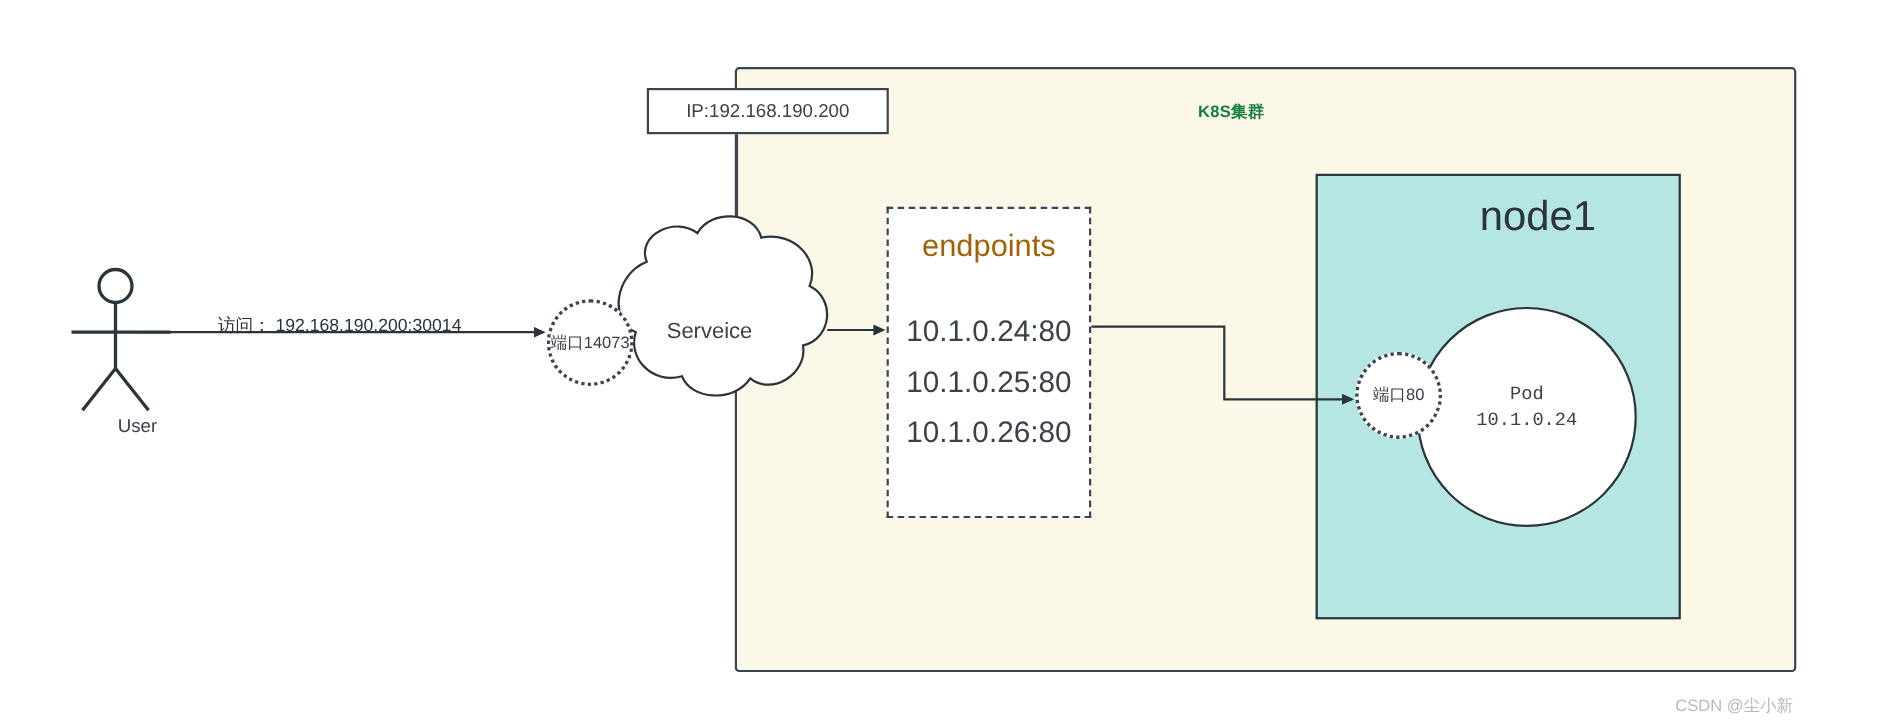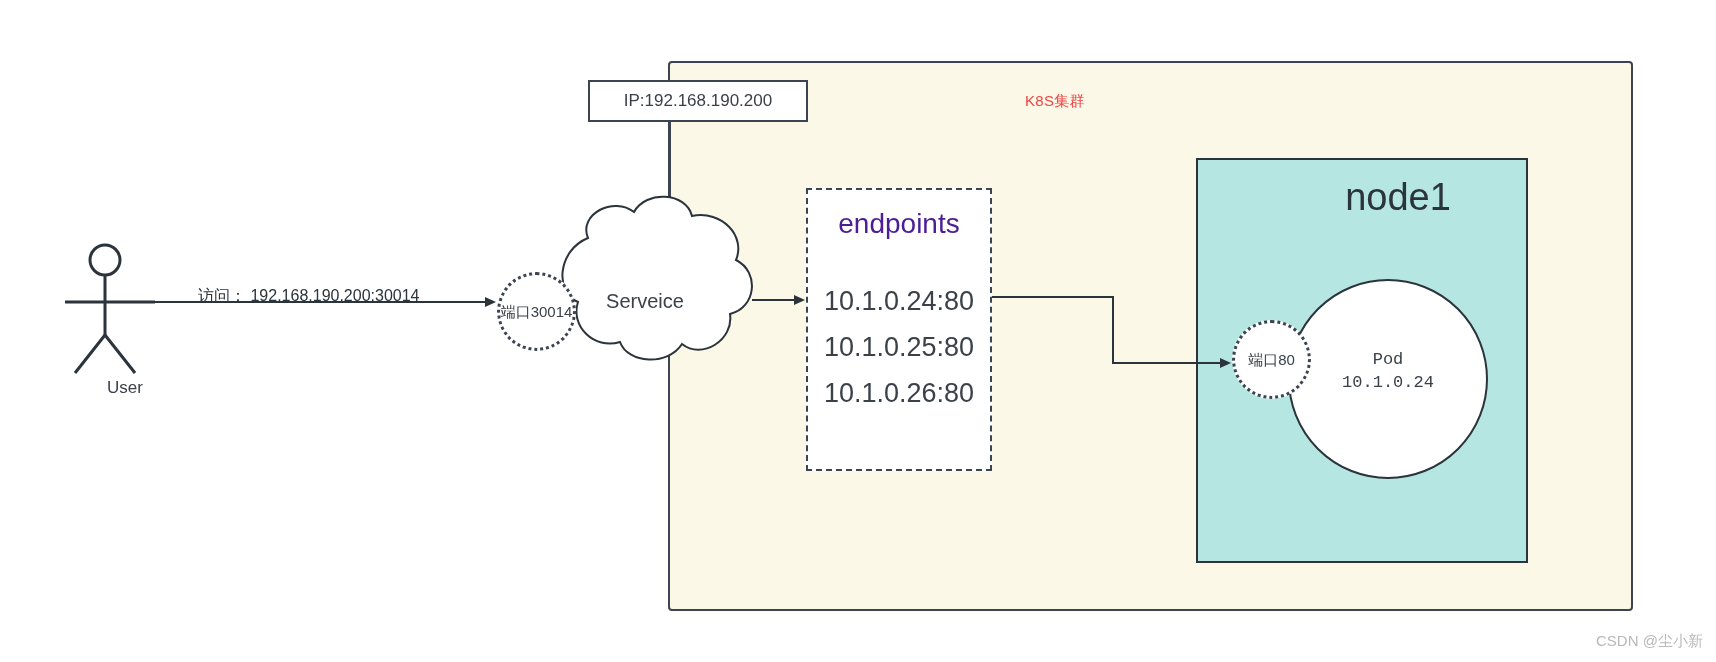--- a/index.html
+++ b/index.html
@@ -16,22 +16,22 @@
 
   
   #k8s-cluster{
     left:668px;top:61px;width:965px;height:550px;
     background:#fbf8e8;
     border:2px solid #3b4450;
     border-radius:4px;
     box-sizing:border-box;
   }
   #k8s-cluster-label{
-    left:1025px;top:92px;
-    font-size:15px;font-weight:normal;color:#ef4444;
+    left:1089px;top:92px;
+    font-size:15px;font-weight:bold;color:#15803d;
     letter-spacing:0.3px;
   }
 
   
   #ip-box{
     left:588px;top:80px;width:220px;height:42px;
     background:#ffffff;
     border:2px solid #3b4450;
     box-sizing:border-box;
     display:flex;align-items:center;justify-content:center;
@@ -41,21 +41,21 @@
   
   #endpoints-box{
     left:806px;top:188px;width:186px;height:283px;
     background:#ffffff;
     border:2px dashed #3b4450;
     box-sizing:border-box;
   }
   #endpoints-title{
     left:806px;top:208px;width:186px;
     text-align:center;
-    font-size:28px;color:#4c1d95;
+    font-size:28px;color:#a16207;
   }
   #endpoints-list{
     left:806px;top:272px;width:186px;
     text-align:center;
     font-size:27px;line-height:34px;color:#3a4149;
   }
   #endpoints-list div{white-space:nowrap;margin-top:12px;}
 
   
   #node1-box{
@@ -111,21 +111,21 @@
   }
 
   
   #cloud-label{
     left:560px;top:290px;width:170px;
     text-align:center;font-size:20px;color:#3a4149;
   }
 
   
   #watermark{
-    left:1596px;top:632px;
+    left:1523px;top:632px;
     font-size:15px;color:#b9b9b9;white-space:nowrap;
   }
 
   svg{display:block;}
 </style>
 </head>
 <body>
 
 <div class="canvas">
 
@@ -176,21 +176,21 @@
   <div class="abs" id="endpoints-box"></div>
   <div class="abs" id="endpoints-title">endpoints</div>
   <div class="abs" id="endpoints-list">
     <div>10.1.0.24:80</div>
     <div>10.1.0.25:80</div>
     <div>10.1.0.26:80</div>
   </div>
 
   <div class="abs port-circle" id="port-30014">
     <span>端口</span>
-    <span>30014</span>
+    <span>14073</span>
   </div>
 
   <div class="abs port-circle" id="port-80">
     <span>端口</span>
     <span>80</span>
   </div>
 
   <svg class="abs" id="user-figure" viewBox="0 0 130 140">
     <circle cx="45" cy="20" r="15" fill="none" stroke="#2b333b" stroke-width="3"></circle>
     <line x1="45" y1="35" x2="45" y2="95" stroke="#2b333b" stroke-width="3"></line>

